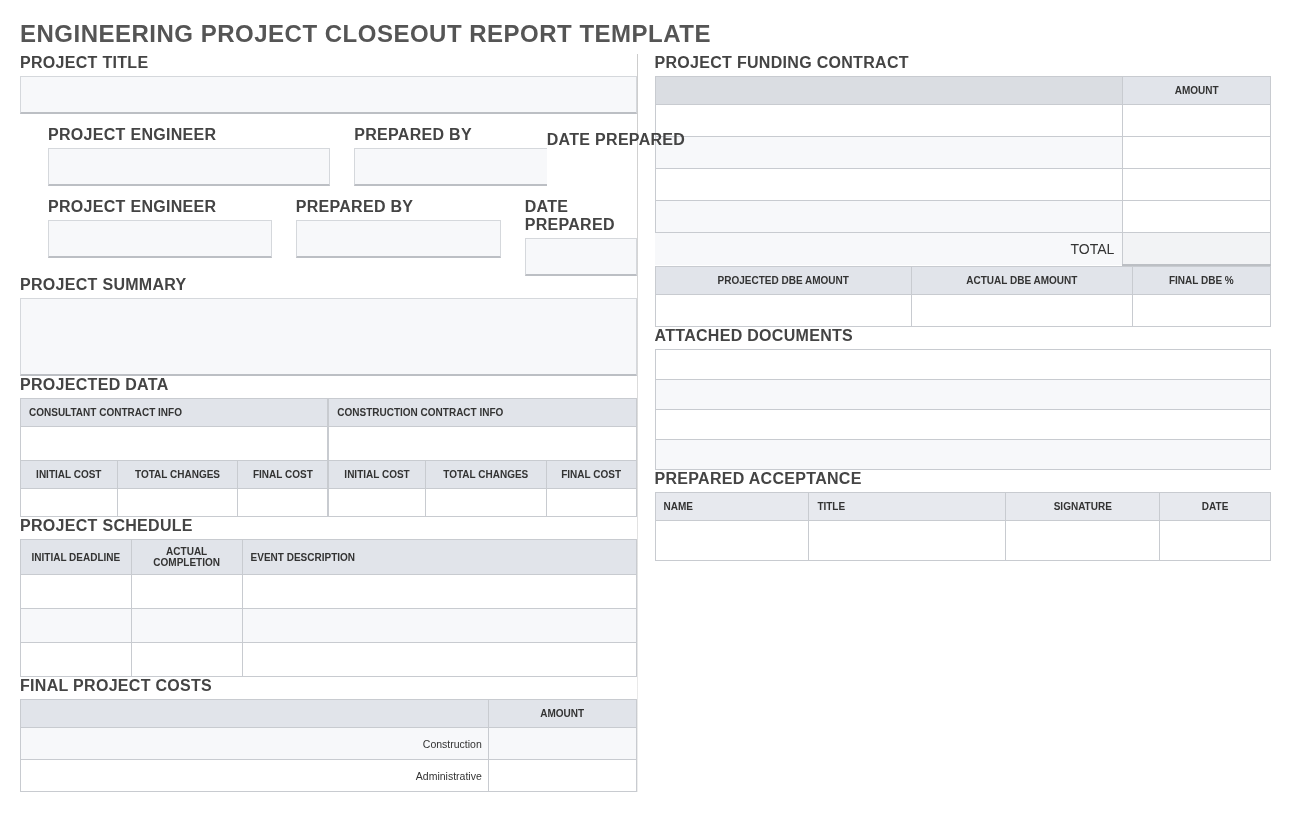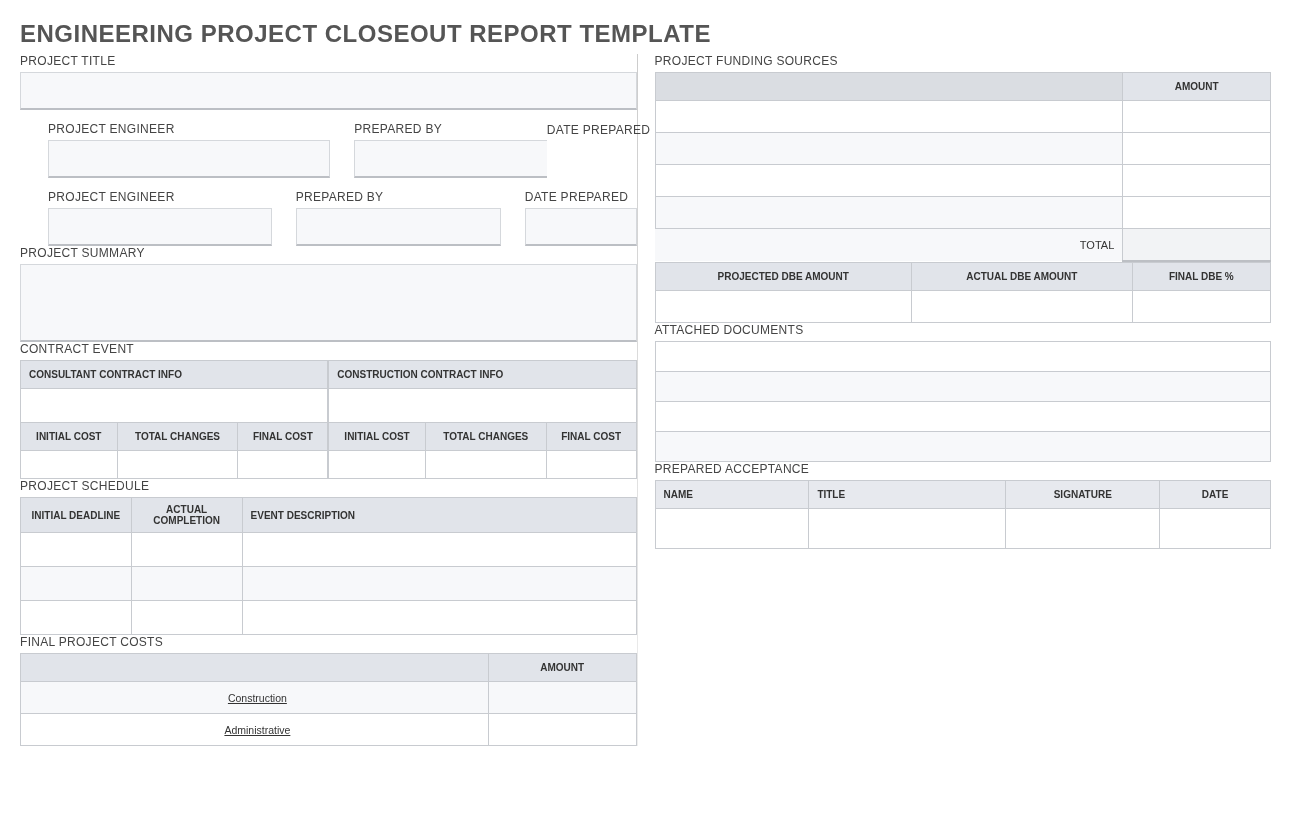--- a/index.html
+++ b/index.html
@@ -29,25 +29,25 @@
   .divider {
     position: absolute;
     left: 50%;
     top: 0;
     bottom: 0;
     width: 1px;
     background: linear-gradient(#ccc, #eee);
     transform: translateX(-9px);
   }
   .section-label {
-    font-size: 12px;
+    font-size: 16px;
     color: #444;
     letter-spacing: 0.3px;
     margin-bottom: 4px;
-    font-weight: 400;
+    font-weight: 700;
   }
   .field-box {
     background: #f7f8fa;
     border: 1px solid #d5d8dc;
     border-bottom: 2px solid #bcbfc4;
     height: 38px;
     width: 100%;
     padding: 4px 6px;
   }
   .field-box.tall { height: 78px; }
@@ -79,29 +79,29 @@
   }
   td.left, th.left { text-align: left; padding-left: 8px; }
   .contract-pair {
     display: flex;
   }
   .contract-pair table { flex:1; }
   .total-row td.label {
     border: none;
     text-align: right;
     padding-right: 8px;
-    font-size: 11px;
+    font-size: 14px;
   }
   .total-row td.amount {
     background: #f2f3f5;
     border: 1px solid #c8cbd0;
     border-bottom: 2px solid #bcbfc4;
     height: 32px;
   }
-  .cost-table td:first-child { text-align:center; padding-left:12px;text-decoration:underline; }
+  .cost-table td:first-child { text-align:right; padding-left:12px; }
   .cost-table tbody tr:nth-child(odd) td { background:#f7f8fa; }
   .cost-table tbody tr:nth-child(even) td { background:#fff; }
   .cost-table tbody td:last-child { background:#fff; }
   .funding-table th:first-child { background:#dfe1e6; }
   .funding-table tbody tr:nth-child(even) td:first-child { background:#f7f8fa; }
   .schedule-table tbody tr:nth-child(odd) td { background:#f7f8fa; }
   .schedule-table tbody tr:nth-child(even) td { background:#fff; }
   .simple-list td { height:30px; }
   .simple-list tr:nth-child(even) td { background:#f7f8fa; }
   .accept-table tbody td { height:40px; background:#fff; }
@@ -153,21 +153,21 @@
         <div class="field-box"></div>
       </div>
     </div>
 
     <div class="section">
       <div class="section-label">PROJECT SUMMARY</div>
       <div class="field-box tall"></div>
     </div>
 
     <div class="section">
-      <div class="section-label">CONTRACT EVENT</div>
+      <div class="section-label">PROJECTED DATA</div>
       <div class="contract-pair">
         <table>
           <tbody>
               <tr>
                 <th colspan="3" class="left">CONSULTANT CONTRACT INFO</th>
               </tr>
           <tr>
                 <td colspan="3" style="height:34px;background:#fff"></td>
               </tr>
           <tr>
@@ -254,21 +254,21 @@
 
         </tbody>
         </table>
     </div>
 
   </div>
 
   <div class="col">
 
     <div>
-      <div class="section-label">PROJECT FUNDING SOURCES</div>
+      <div class="section-label">PROJECT FUNDING CONTRACT</div>
       <table class="funding-table">
         <tbody>
             <tr>
               <th style="width:76%;background:#dadde2"></th>
               <th>AMOUNT</th>
             </tr>
         <tr>
               <td style="height:32px;background:#fff"></td>
               <td></td>
             </tr>

